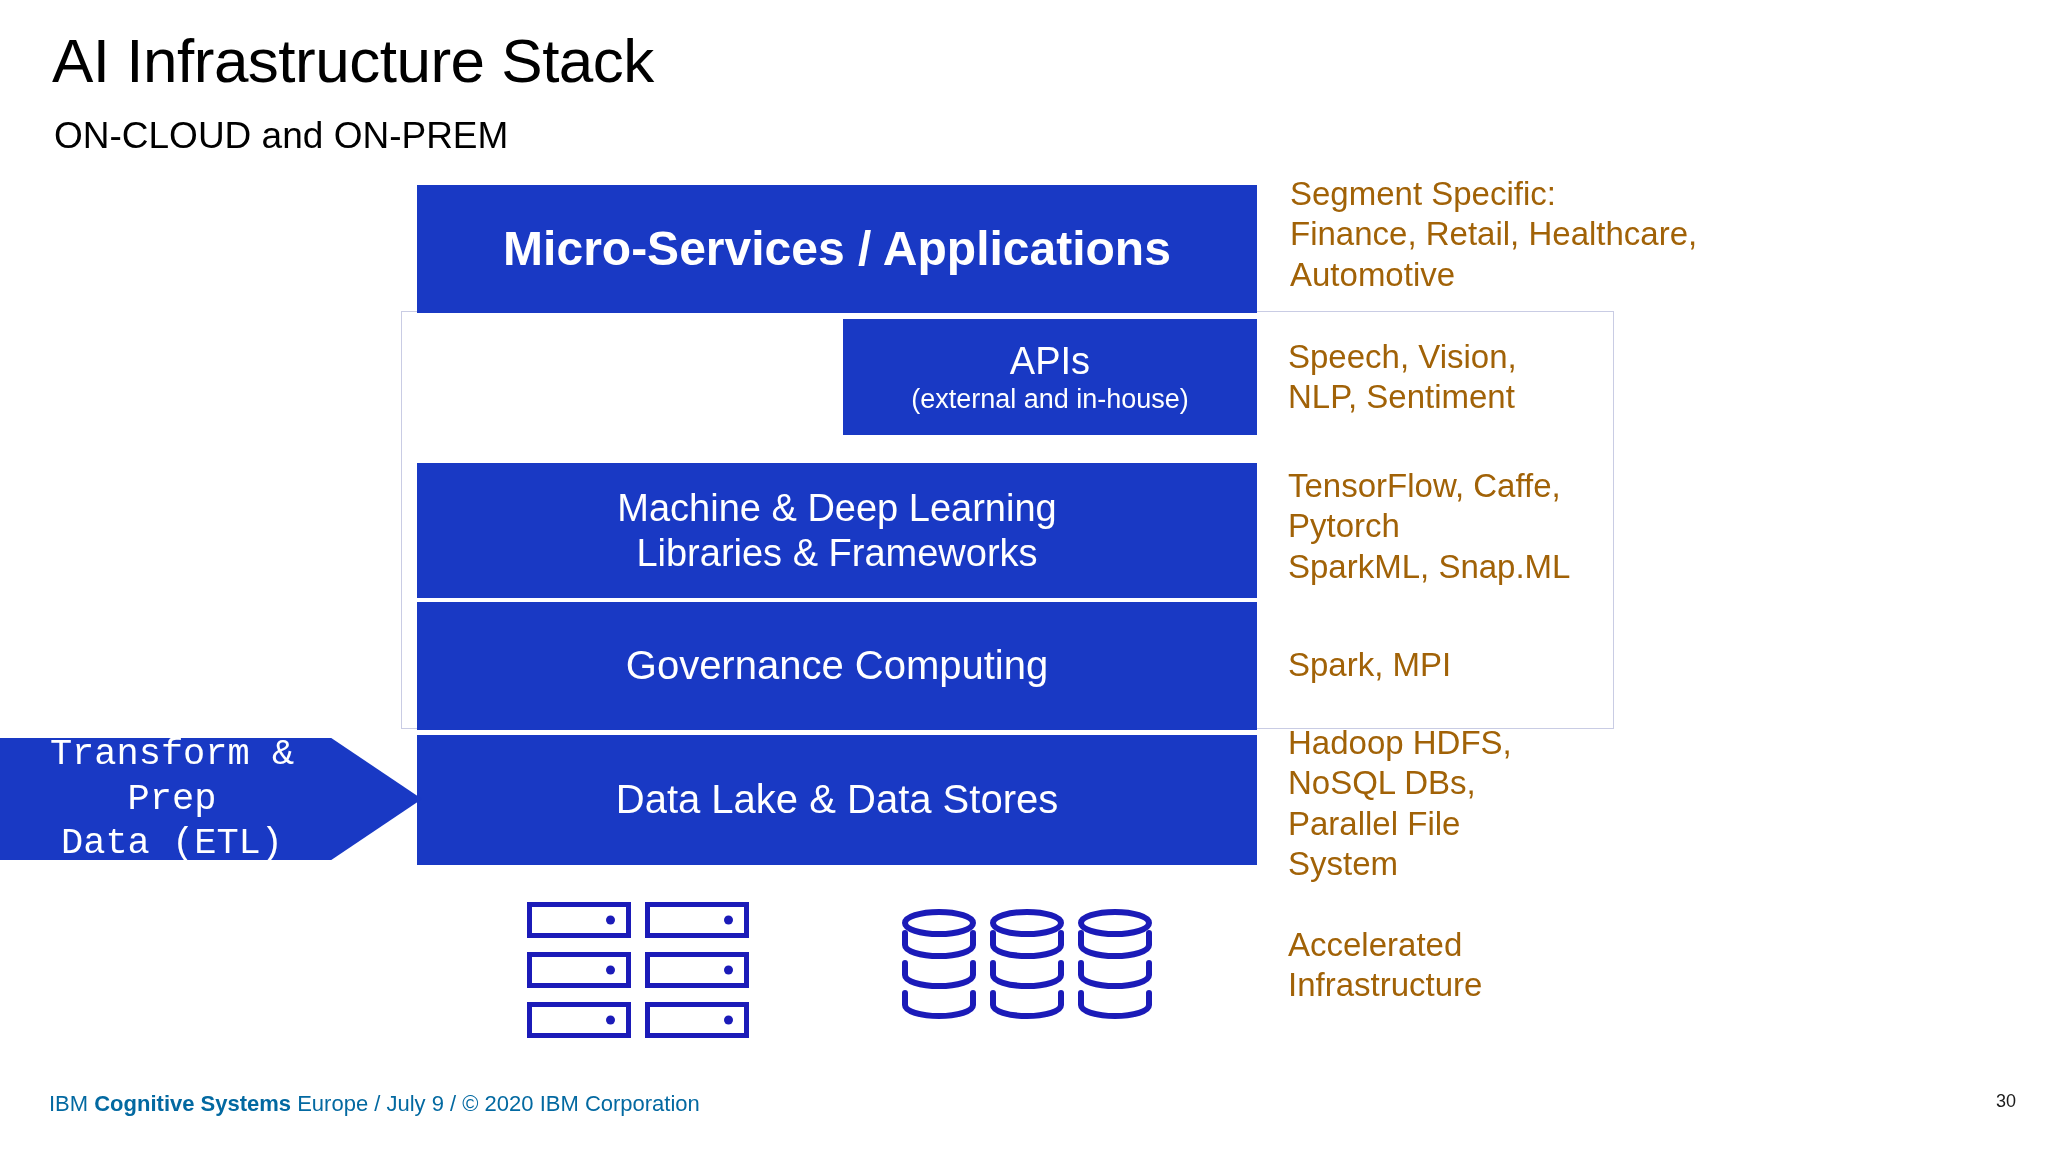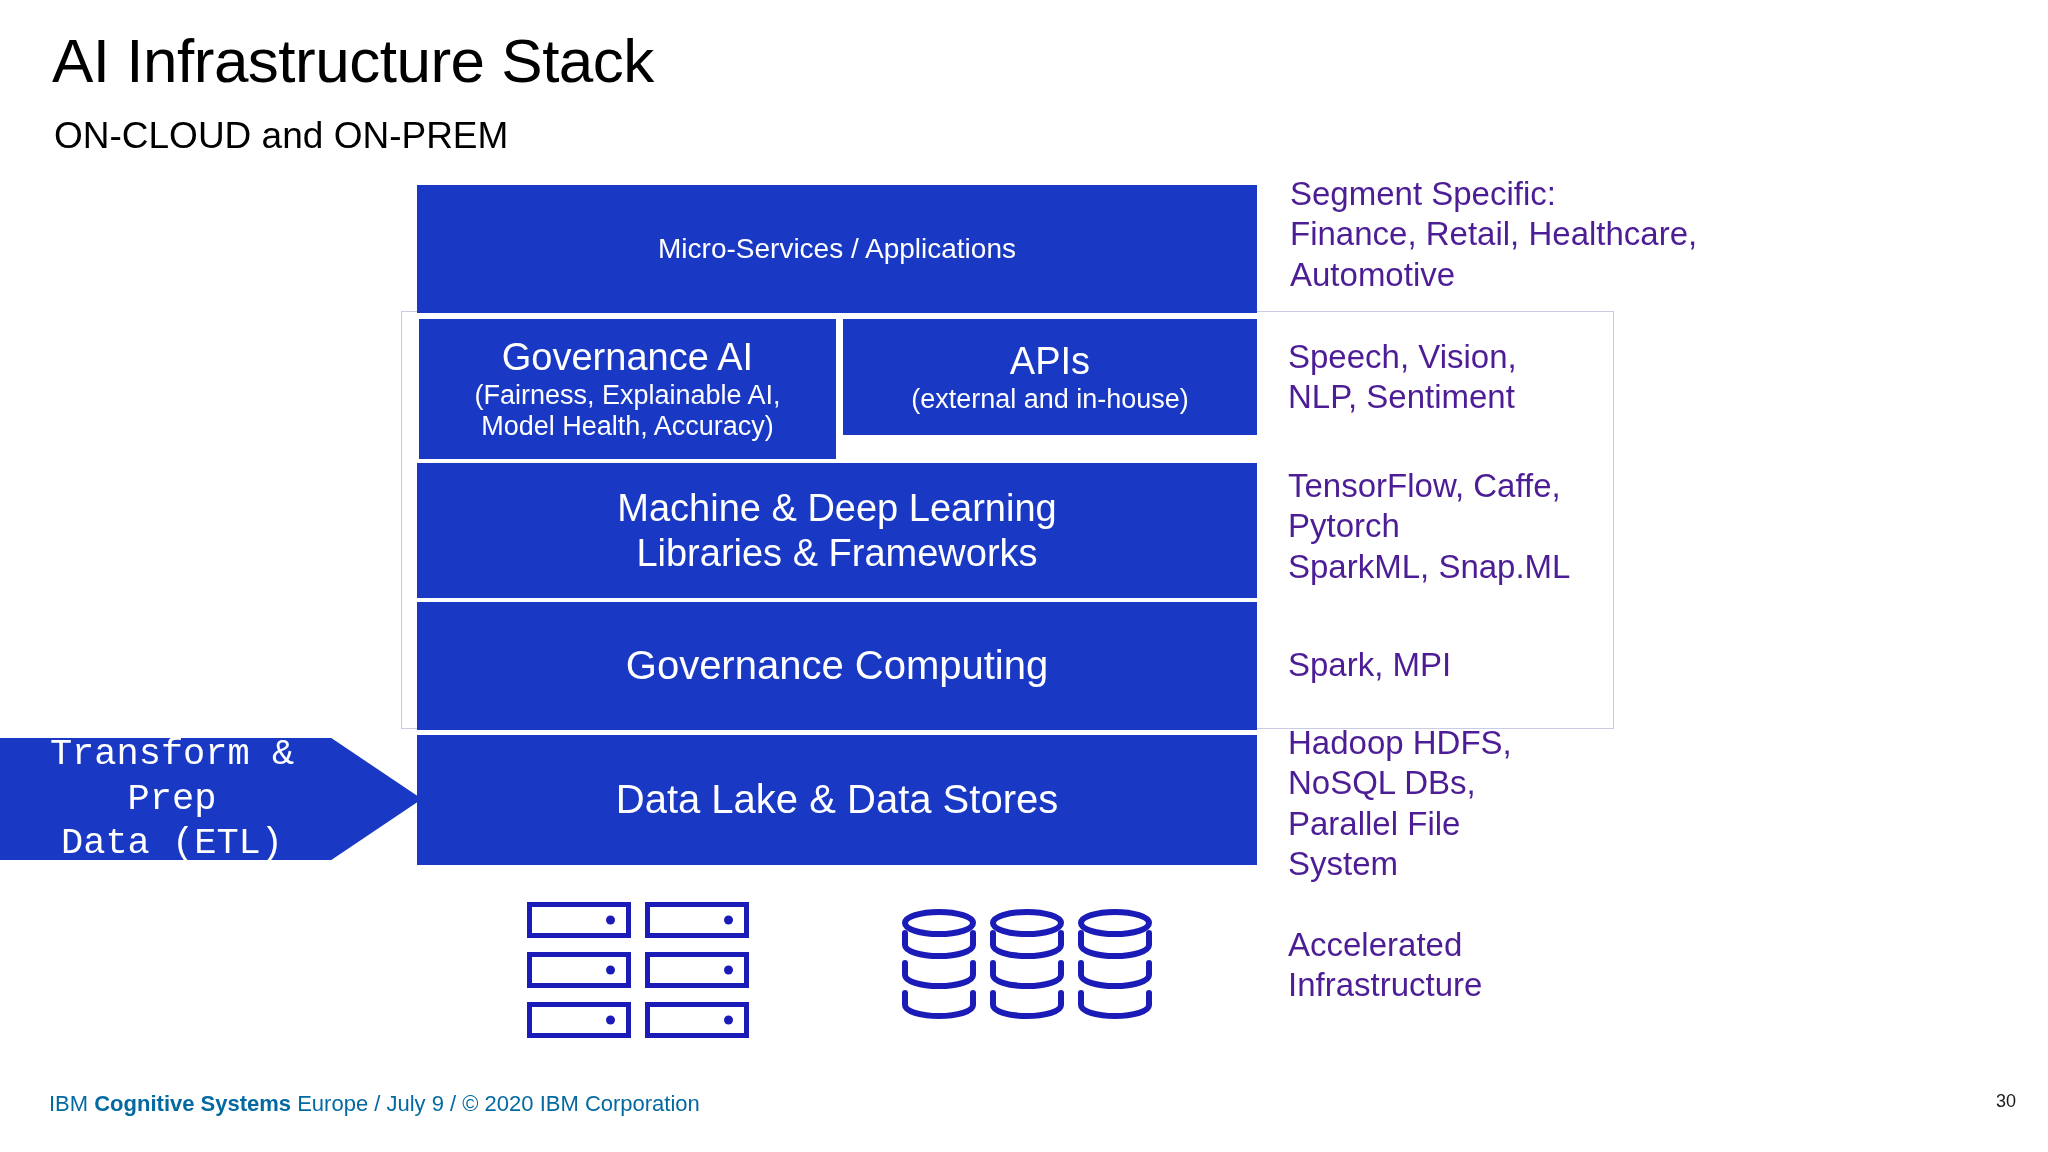--- a/index.html
+++ b/index.html
@@ -84,21 +84,21 @@
     display: block;
   }
 
   #bar-microservices { left: 417px; top: 185px; width: 840px; height: 128px; }
   #bar-governance    { left: 419px; top: 319px; width: 417px; height: 140px; }
   #bar-apis          { left: 843px; top: 319px; width: 414px; height: 116px; }
   #bar-mldl          { left: 417px; top: 463px; width: 840px; height: 135px; }
   #bar-distributed   { left: 417px; top: 602px; width: 840px; height: 128px; }
   #bar-datalake      { left: 417px; top: 735px; width: 840px; height: 130px; }
 
-  #bar-microservices .main { font-size: 28px; }
+  #bar-microservices .main { font-size: 48px; font-weight: bold; }
   #bar-datalake .main { font-size: 40px; }
   #bar-distributed .main { font-size: 40px; }
 
   
   .etl-arrow {
     position: absolute;
     left: 0px;
     top: 738px;
     width: 422px;
     height: 122px;
@@ -117,21 +117,21 @@
     font-size: 37px;
     line-height: 1.2;
     white-space: pre-line;
   }
 
   
   .note {
     position: absolute;
     font-size: 33px;
     line-height: 1.22;
-    color: #4c1d95;
+    color: #a16207;
     white-space: pre-line;
   }
   #note-segment     { left: 1290px; top: 174px; }
   #note-cognitive   { left: 1288px; top: 337px; }
   #note-frameworks  { left: 1288px; top: 466px; }
   #note-distributed { left: 1288px; top: 645px; }
   #note-datastores  { left: 1288px; top: 723px; }
   #note-accelerated { left: 1288px; top: 925px; }
 
   
@@ -209,27 +209,20 @@
   <div class="subtitle">ON-CLOUD and ON-PREM</div>
 
   <div class="outline-box"></div>
 
   <div class="bar" id="bar-microservices">
     <span class="stack">
       <span class="main">Micro-Services / Applications</span>
     </span>
   </div>
 
-  <div class="bar" id="bar-governance">
-    <span class="stack">
-      <span class="main">Governance AI</span>
-      <span class="sub">(Fairness, Explainable AI,
-Model Health, Accuracy)</span>
-    </span>
-  </div>
 
   <div class="bar" id="bar-apis">
     <span class="stack">
       <span class="main">APIs</span>
       <span class="sub">(external and in-house)</span>
     </span>
   </div>
 
   <div class="bar" id="bar-mldl">
     <span class="stack">

